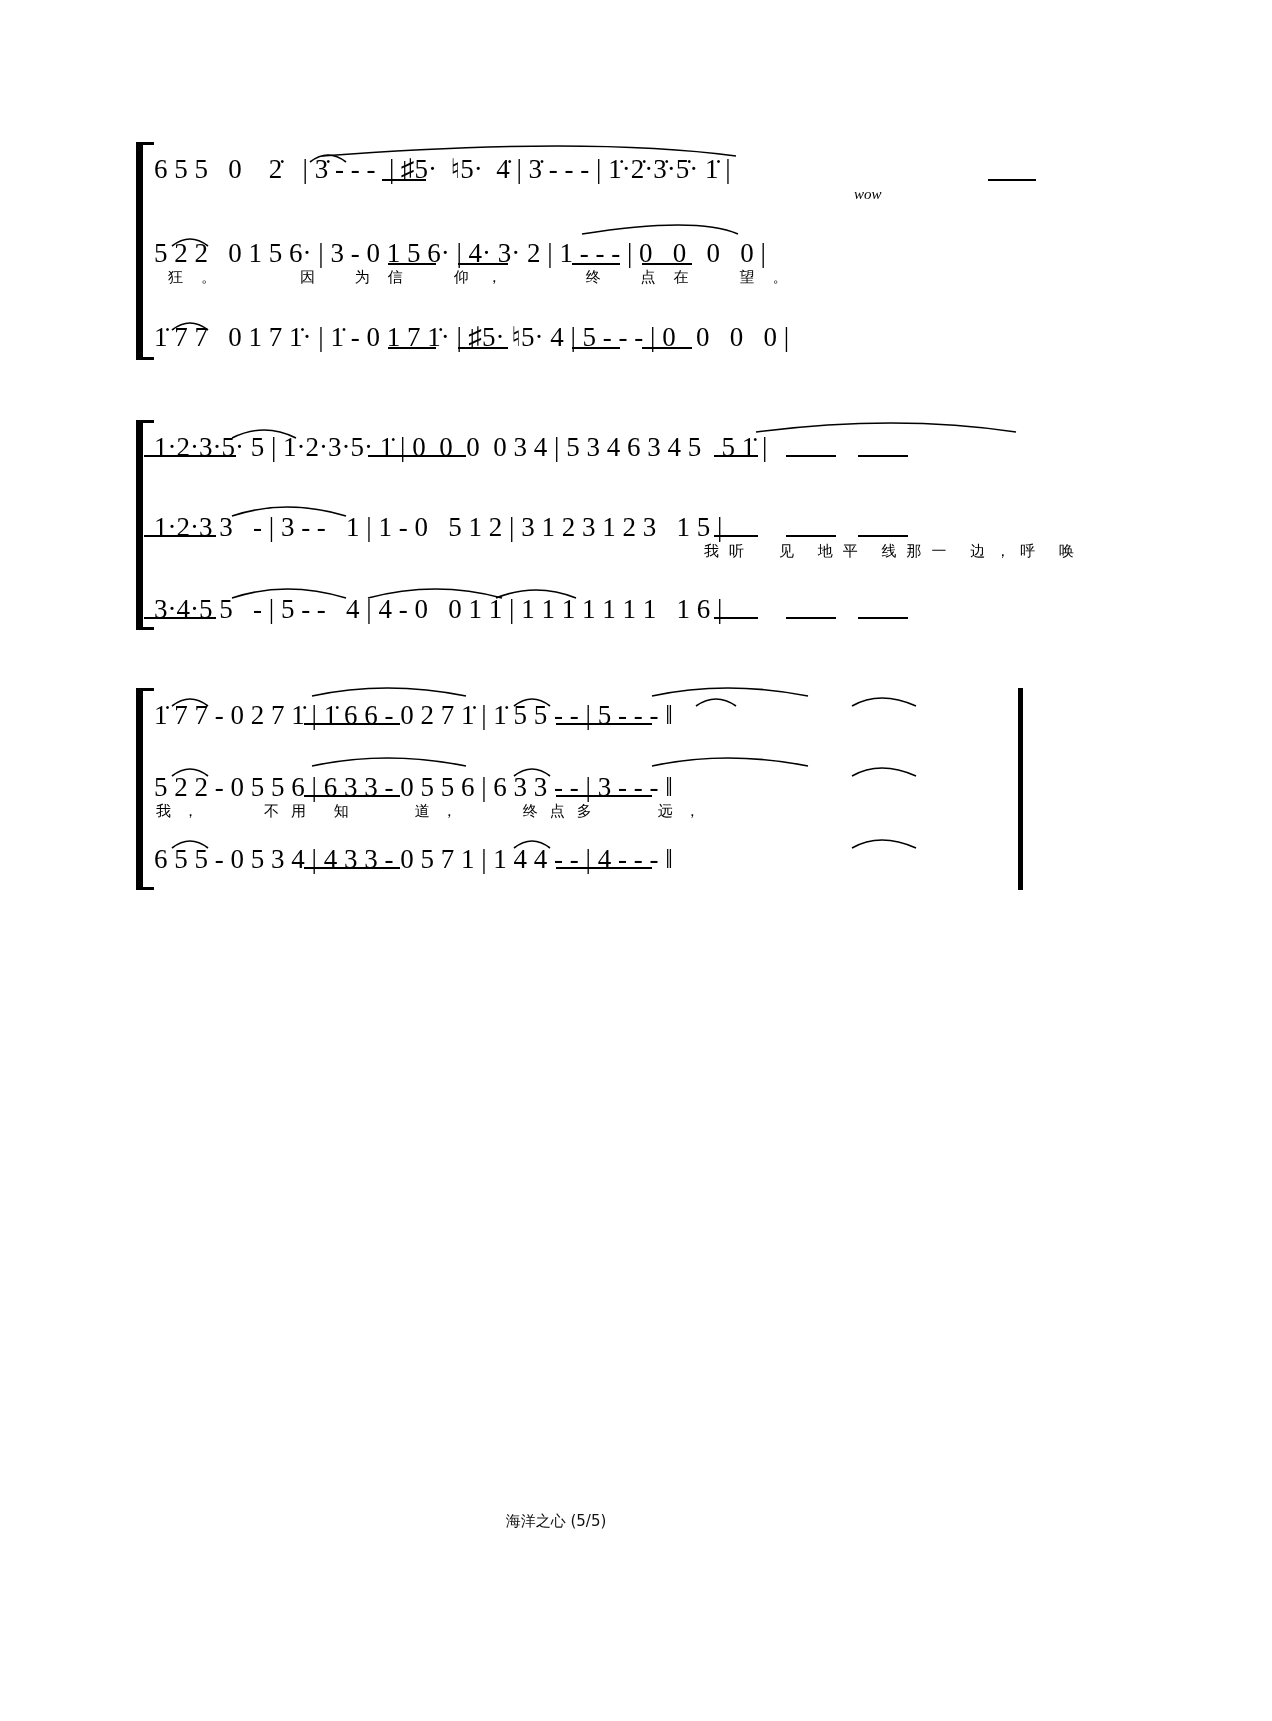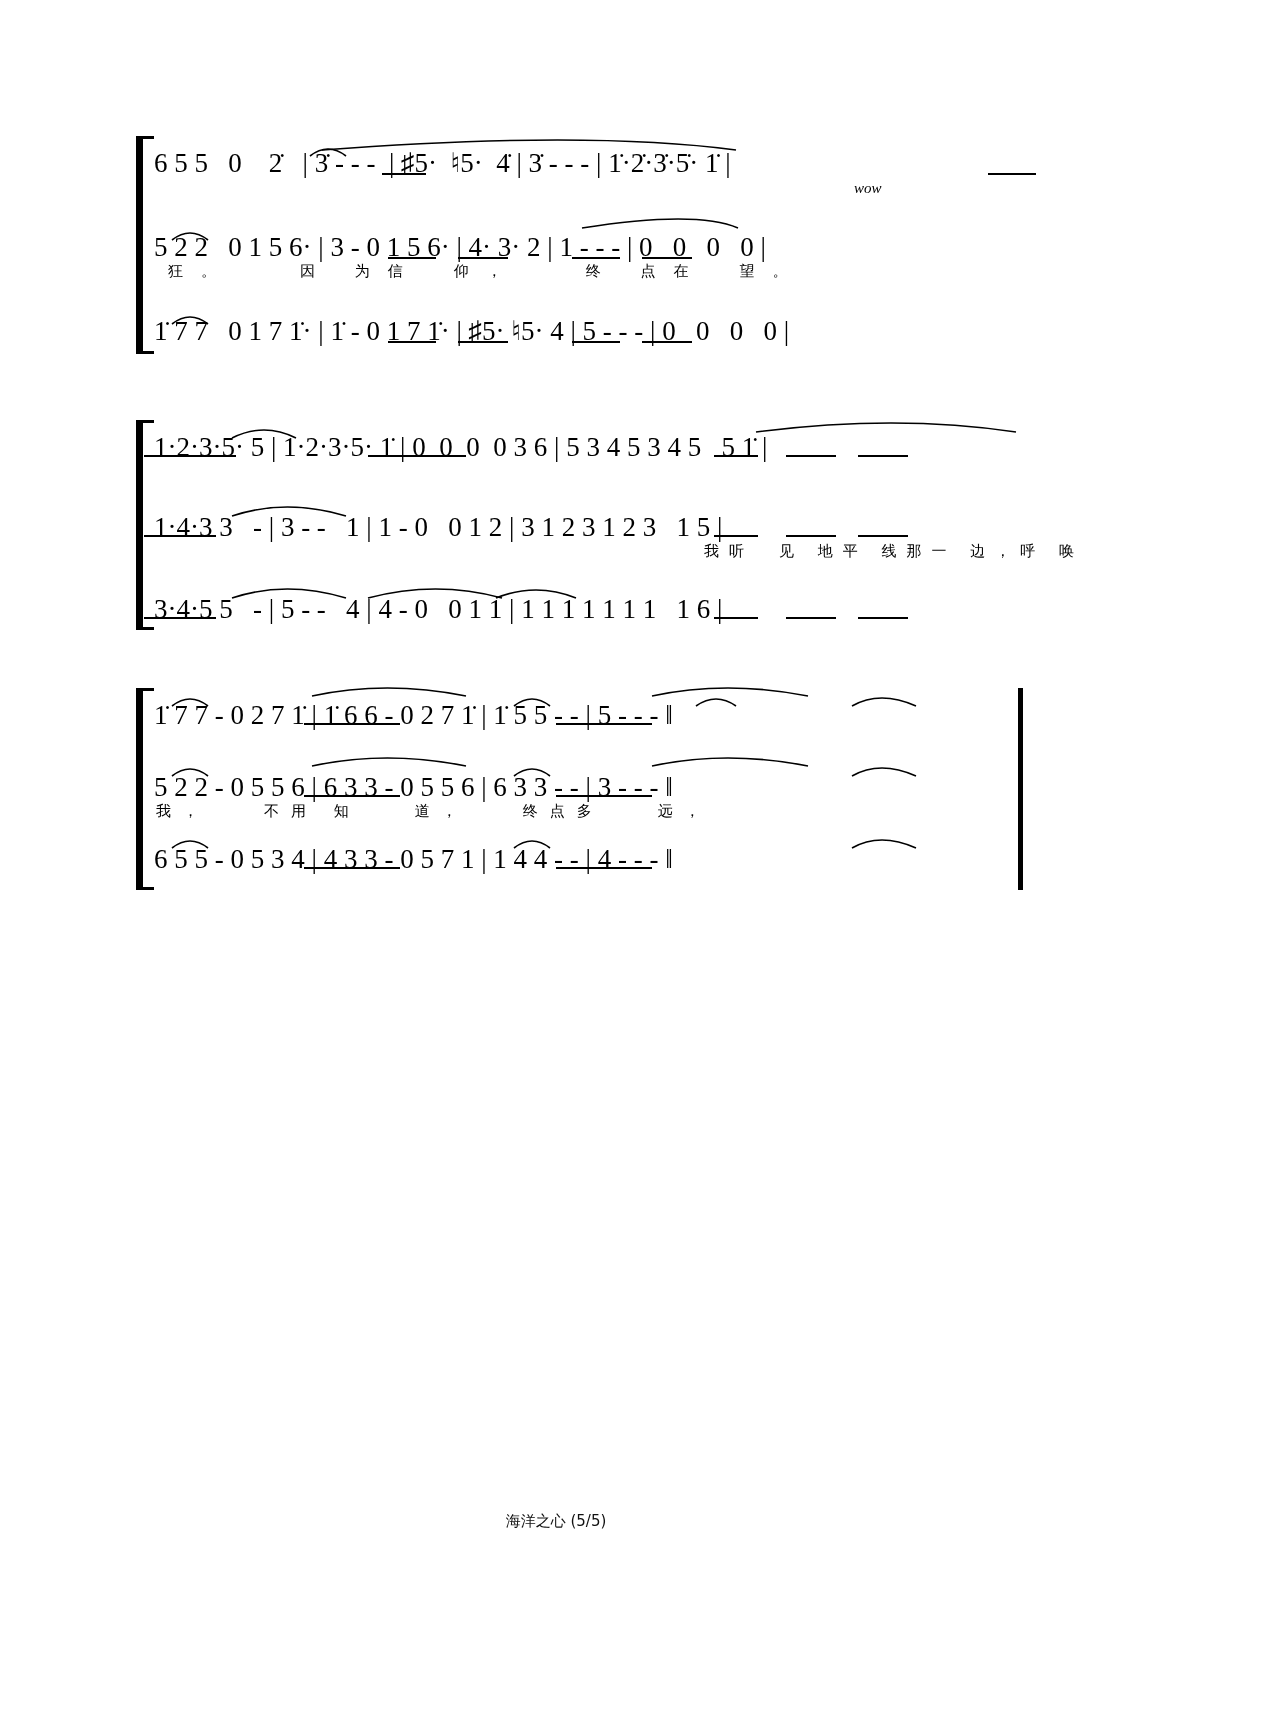--- a/index.html
+++ b/index.html
@@ -110,21 +110,21 @@
     font-family: "DejaVu Sans", sans-serif;
     font-size: 15px;
     color: #111;
   }
 </style>
 </head>
 <body>
 
 <div class="page">
 
-  <div class="system" style="top:124px; height:230px;">
+  <div class="system" style="top:130px; height:230px;">
     <div class="sys-bracket" style="top:12px; height:218px;"></div>
     <div class="sys-bracket-cap-top" style="top:12px;"></div>
     <div class="sys-bracket-cap-bot" style="top:227px;"></div>
 
     <svg class="slurs" width="900" height="240">
       <path d="M174,32 Q192,18 210,32" stroke="#000" fill="none" stroke-width="1.6"></path>
       <path d="M186,14 Q450,-6 600,14" stroke="#000" fill="none" stroke-width="1.6" transform="translate(0,12)"></path>
       <path d="M36,116 Q54,102 72,116" stroke="#000" fill="none" stroke-width="1.6"></path>
       <path d="M446,104 Q560,86 602,104" stroke="#000" fill="none" stroke-width="1.6"></path>
       <path d="M36,200 Q54,186 72,200" stroke="#000" fill="none" stroke-width="1.6"></path>
@@ -178,25 +178,25 @@
       <line x1="578" y1="124" x2="622" y2="124" stroke="#000" stroke-width="2"></line>
       <line x1="650" y1="124" x2="700" y2="124" stroke="#000" stroke-width="2"></line>
       <line x1="722" y1="124" x2="772" y2="124" stroke="#000" stroke-width="2"></line>
       <line x1="8" y1="206" x2="80" y2="206" stroke="#000" stroke-width="2"></line>
       <line x1="578" y1="206" x2="622" y2="206" stroke="#000" stroke-width="2"></line>
       <line x1="650" y1="206" x2="700" y2="206" stroke="#000" stroke-width="2"></line>
       <line x1="722" y1="206" x2="772" y2="206" stroke="#000" stroke-width="2"></line>
     </svg>
 
     <div class="staff" style="top:18px;">
-      <div class="notes">1·2·3·5· 5 | 1·2·3·5· 1̇ | 0  0  0  0 3 6 | 5 3 4 5 3 4 5   5 1̇ |</div>
+      <div class="notes">1·2·3·5· 5 | 1·2·3·5· 1̇ | 0  0  0  0 3 4 | 5 3 4 6 3 4 5   5 1̇ |</div>
     </div>
 
     <div class="staff" style="top:98px;">
-      <div class="notes">1·4·3 3   - | 3 - -   1 | 1 - 0   0 1 2 | 3 1 2 3 1 2 3   1 5 |</div>
+      <div class="notes">1·2·3 3   - | 3 - -   1 | 1 - 0   5 1 2 | 3 1 2 3 1 2 3   1 5 |</div>
       <div class="lyrics" style="left:550px; top:32px; letter-spacing:10px;">我听　见 地平 线那一 边，呼 唤</div>
     </div>
 
     <div class="staff" style="top:180px;">
       <div class="notes">3·4·5 5   - | 5 - -   4 | 4 - 0   0 1 1 | 1 1 1 1 1 1 1   1 6 |</div>
     </div>
   </div>
 
   <div class="system" style="top:680px; height:210px;">
     <div class="sys-bracket" style="top:8px; height:202px;"></div>

